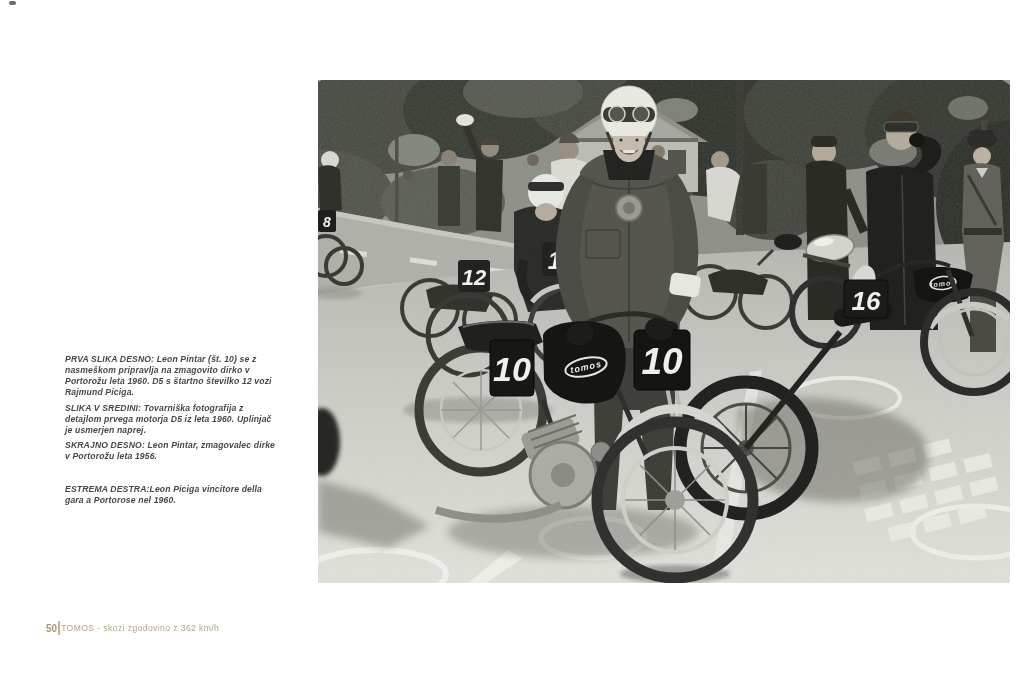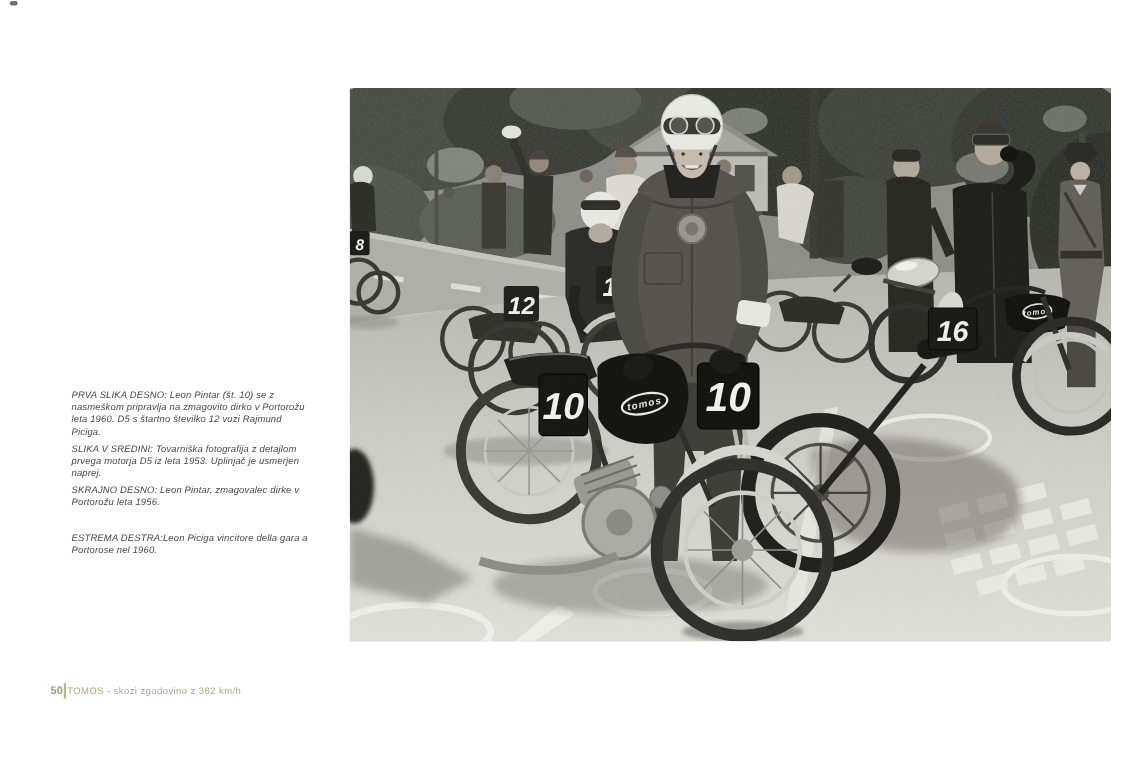--- a/index.html
+++ b/index.html
@@ -2,40 +2,40 @@
 <html><head>
 <meta charset="utf-8">
 <style>
   html,body { margin:0; padding:0; }
   body {
     width:1024px; height:689px; position:relative; background:#ffffff;
     font-family:"Liberation Sans", sans-serif; overflow:hidden;
   }
   .scan-speck { position:absolute; left:9px; top:1px; width:7px; height:4px; background:#4a4a46; border-radius:2px; opacity:.8; }
   .captions { position:absolute; width:216px; color:#474747; font-style:italic; font-size:8.6px; line-height:11px; letter-spacing:0.15px; }
-  .captions p { margin:0 0 4.5px 0; }
+  .captions p { margin:0 0 4.5px 0;font-weight:bold; }
   #cap-sl { left:65px; top:354px; }
   #cap-it { left:65px; top:484px; }
   .footer { position:absolute; left:46px; top:621px; display:flex; align-items:center; gap:1px; }
   .page-num { font-size:10px; font-weight:bold; color:#ab9870; }
   .f-div { width:2px; height:14px; background:#c3b28d; }
   .book-title { font-size:8.6px; color:#b4a584; letter-spacing:0.4px; }
   .photo { position:absolute; left:318px; top:80px; width:692px; height:503px; overflow:hidden; background:#c9c9c4; }
   .photo svg { display:block; }
   text.num { font-family:"Liberation Sans",sans-serif; font-weight:bold; font-style:italic; fill:#f1f1ec; text-anchor:middle; }
   text.logo { font-family:"Liberation Sans",sans-serif; font-weight:bold; font-style:italic; fill:#e8e8e3; text-anchor:middle; letter-spacing:1px; }
 </style>
 </head>
 <body>
 
 <div class="scan-speck"></div>
 
 <div id="cap-sl" class="captions">
   <p>PRVA SLIKA DESNO: Leon Pintar (št. 10) se z nasmeškom pripravlja na zmagovito dirko v Portorožu leta 1960. D5 s štartno številko 12 vozi Rajmund Piciga.</p>
-  <p>SLIKA V SREDINI: Tovarniška fotografija z detajlom prvega motorja D5 iz leta 1953. Uplinjač je usmerjen naprej.</p>
+  <p>SLIKA V SREDINI: Tovarniška fotografija z detajlom prvega motorja D5 iz leta 1960. Uplinjač je usmerjen naprej.</p>
   <p>SKRAJNO DESNO: Leon Pintar, zmagovalec dirke v Portorožu leta 1956.</p>
 </div>
 
 <div id="cap-it" class="captions">
   <p>ESTREMA DESTRA:Leon Piciga vincitore della gara a Portorose nel 1960.</p>
 </div>
 
 <div class="footer">
   <span class="page-num">50</span>
   <span class="f-div"></span>

